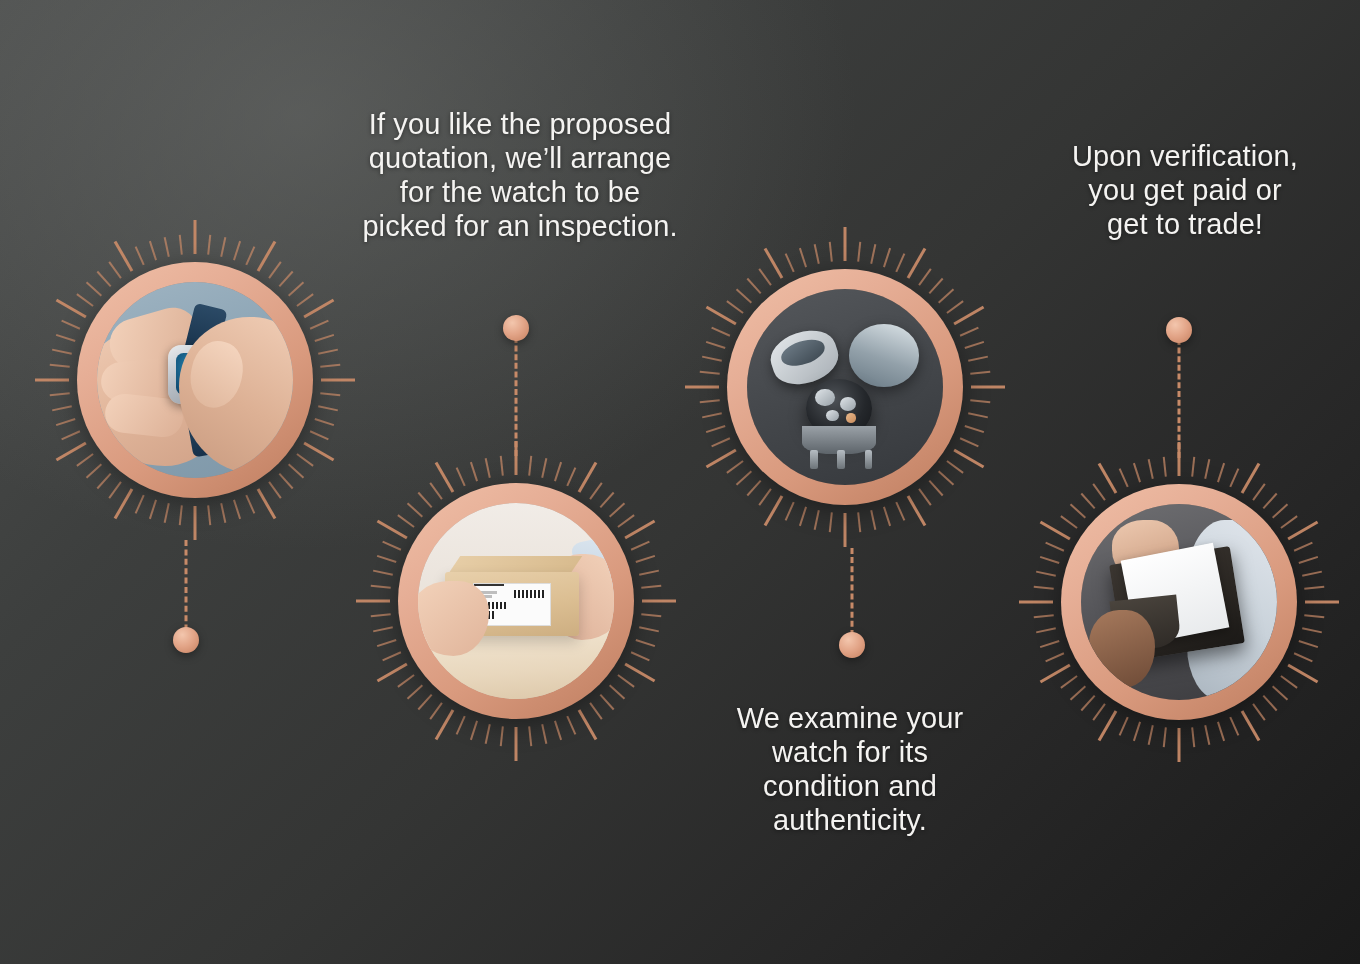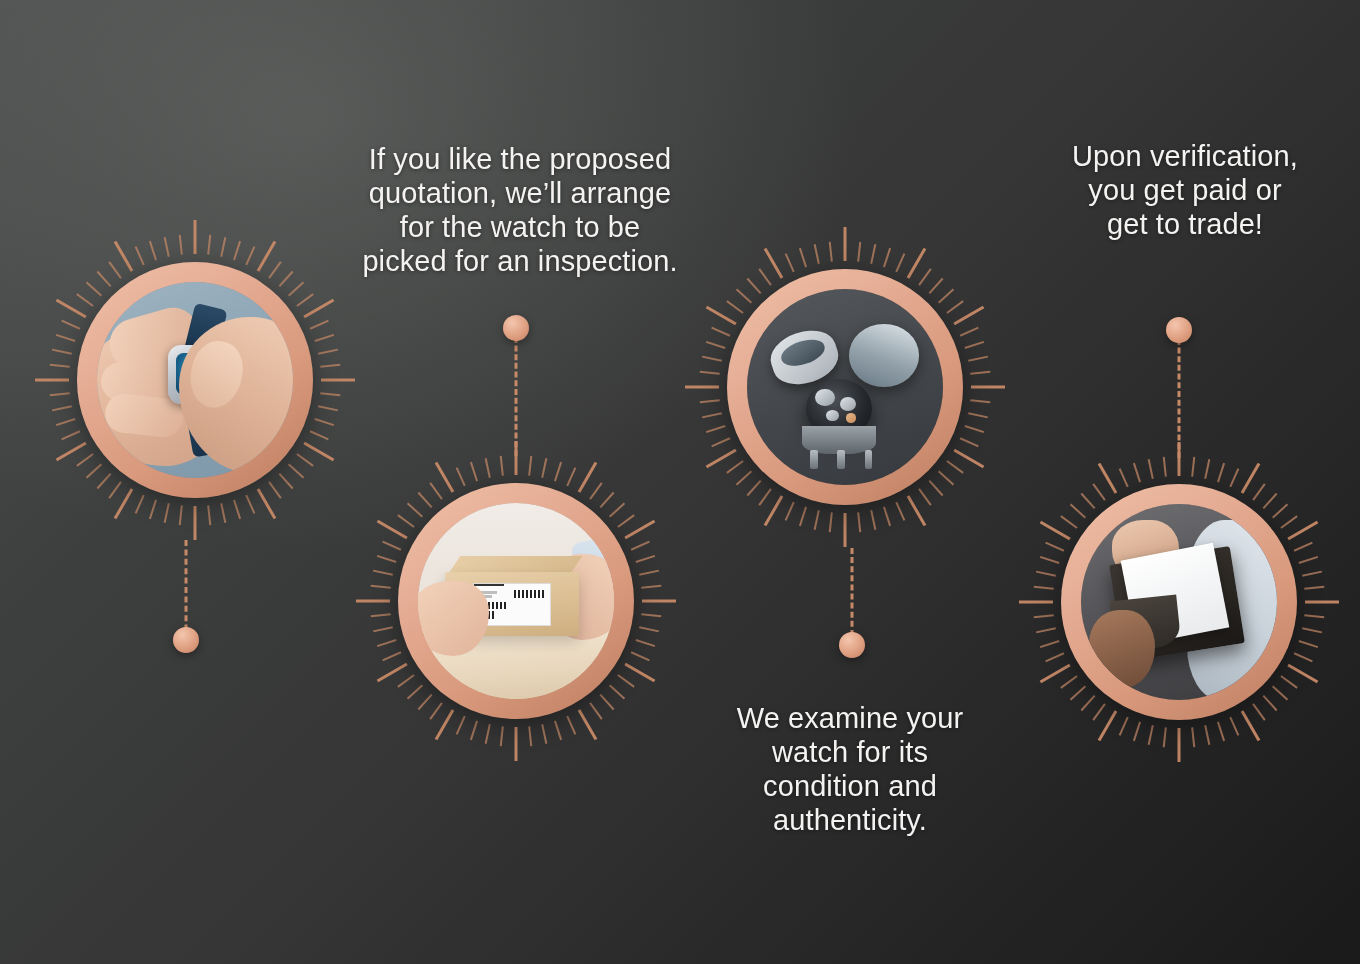--- a/index.html
+++ b/index.html
@@ -346,21 +346,21 @@
       </div>
     </div>
   </div>
 
   <div class="connector down" style="left:173px; top:540px; width:26px; height:100px;">
     <div class="dash"></div>
       <div class="knob"></div>
   </div>
 
 
-  <div class="caption" style="left:335px; top:108px; width:370px;margin-top:35px;">If you like the proposed
+  <div class="caption" style="left:335px; top:108px; width:370px;">If you like the proposed
 quotation, we’ll arrange
 for the watch to be
 picked for an inspection.</div>
 
   <div class="connector up" style="left:503px; top:328px; width:26px; height:128px;">
     <div class="dash"></div>
       <div class="knob"></div>
   </div>
 
   <div class="node" style="left:339px; top:424px; width:354px; height:354px;">

